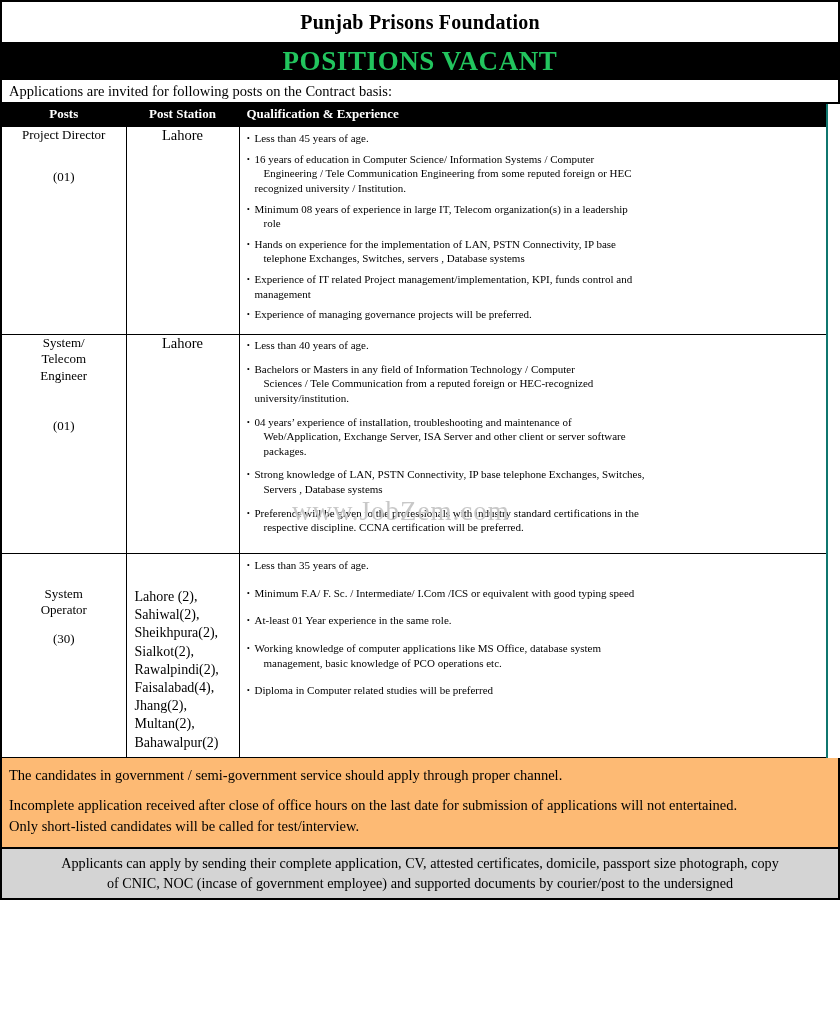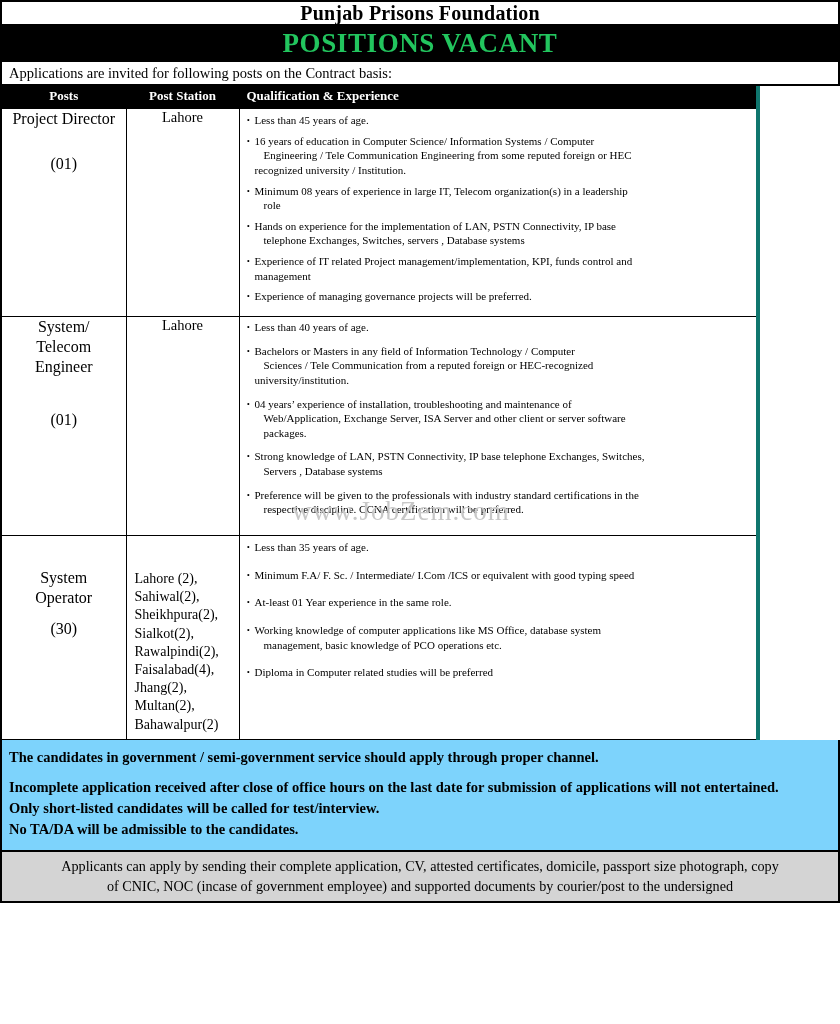--- a/index.html
+++ b/index.html
@@ -13,21 +13,21 @@
     height: 1024px;
     background: #ffffff;
     font-family: "Liberation Serif", "DejaVu Serif", serif;
     color: #000000;
     overflow: hidden;
     box-sizing: border-box;
   }
 
   
   .org-title-bar {
-    height: 24px;
+    height: 42px;
     border: 2px solid #000;
     border-bottom: none;
     display: flex;
     align-items: center;
     justify-content: center;
     background: #ffffff;
     box-sizing: border-box;
   }
   .org-title {
     font-size: 20px;
@@ -60,24 +60,24 @@
     box-sizing: border-box;
     background: #fff;
   }
   .invite-text {
     font-size: 14.5px;
   }
 
   
   .jobs-table {
     border-collapse: collapse;
-    width: 760px;
+    width: 828px;
     table-layout: fixed;
     border-left: 2px solid #000;
-    border-right: 4px solid #0f766e;
+    border-right: 2px solid #0f766e;
   }
   .jobs-table th, .jobs-table td {
     border: 1.5px solid #000;
     vertical-align: top;
     box-sizing: border-box;
   }
   .jobs-table thead th {
     background: #000000;
     color: #ffffff;
     font-size: 13px;
@@ -86,21 +86,21 @@
     padding: 1px 4px;
     border-color: #000;
   }
   .th-posts { text-align: center; width: 125px; }
   .th-station { text-align: center; width: 113px; }
   .th-qual { text-align: left; padding-left: 7px !important; }
 
   td.col-post {
     width: 125px;
     text-align: center;
-    font-size: 16px;
+    font-size: 13px;
     padding: 0;
   }
   td.col-station {
     width: 113px;
     text-align: center;
     font-size: 14.5px;
     padding: 0;
   }
   td.col-qual {
     padding: 3px 6px 4px 5px;
@@ -149,22 +149,21 @@
   .row-so td.col-qual { padding-top: 4px; }
 
   
   .notes-box {
     border: 2px solid #000;
     border-top: none;
     padding: 7px 8px 10px 7px;
     font-size: 14.5px;
     line-height: 1.45;
     box-sizing: border-box;
-    background: #7dd3fc;
-    font-weight: bold;
+    background: #fdba74;
   }
   .notes-box .gap { height: 9px; }
 
   .apply-box {
     border: 2px solid #000;
     border-top: none;
     background: #d4d4d4;
     text-align: center;
     font-size: 14.2px;
     line-height: 1.42;
@@ -354,21 +353,20 @@
         </td>
       </tr>
     </tbody>
   </table>
 
   <div class="notes-box">
     <div>The candidates in government / semi-government service should apply through proper channel.</div>
     <div class="gap"></div>
     <div>Incomplete application received after close of office hours on the last date for submission of applications will not entertained.</div>
     <div>Only short-listed candidates will be called for test/interview.</div>
-    <div>No TA/DA will be admissible to the candidates.</div>
   </div>
 
   <div class="apply-box">
     <div>Applicants can apply by sending their complete application, CV, attested certificates, domicile, passport size photograph, copy</div>
     <div>of CNIC, NOC (incase of government employee) and supported documents by courier/post to the undersigned</div>
   </div>
 
   <div class="wm-text">www.JobZem.com</div>
 
 

